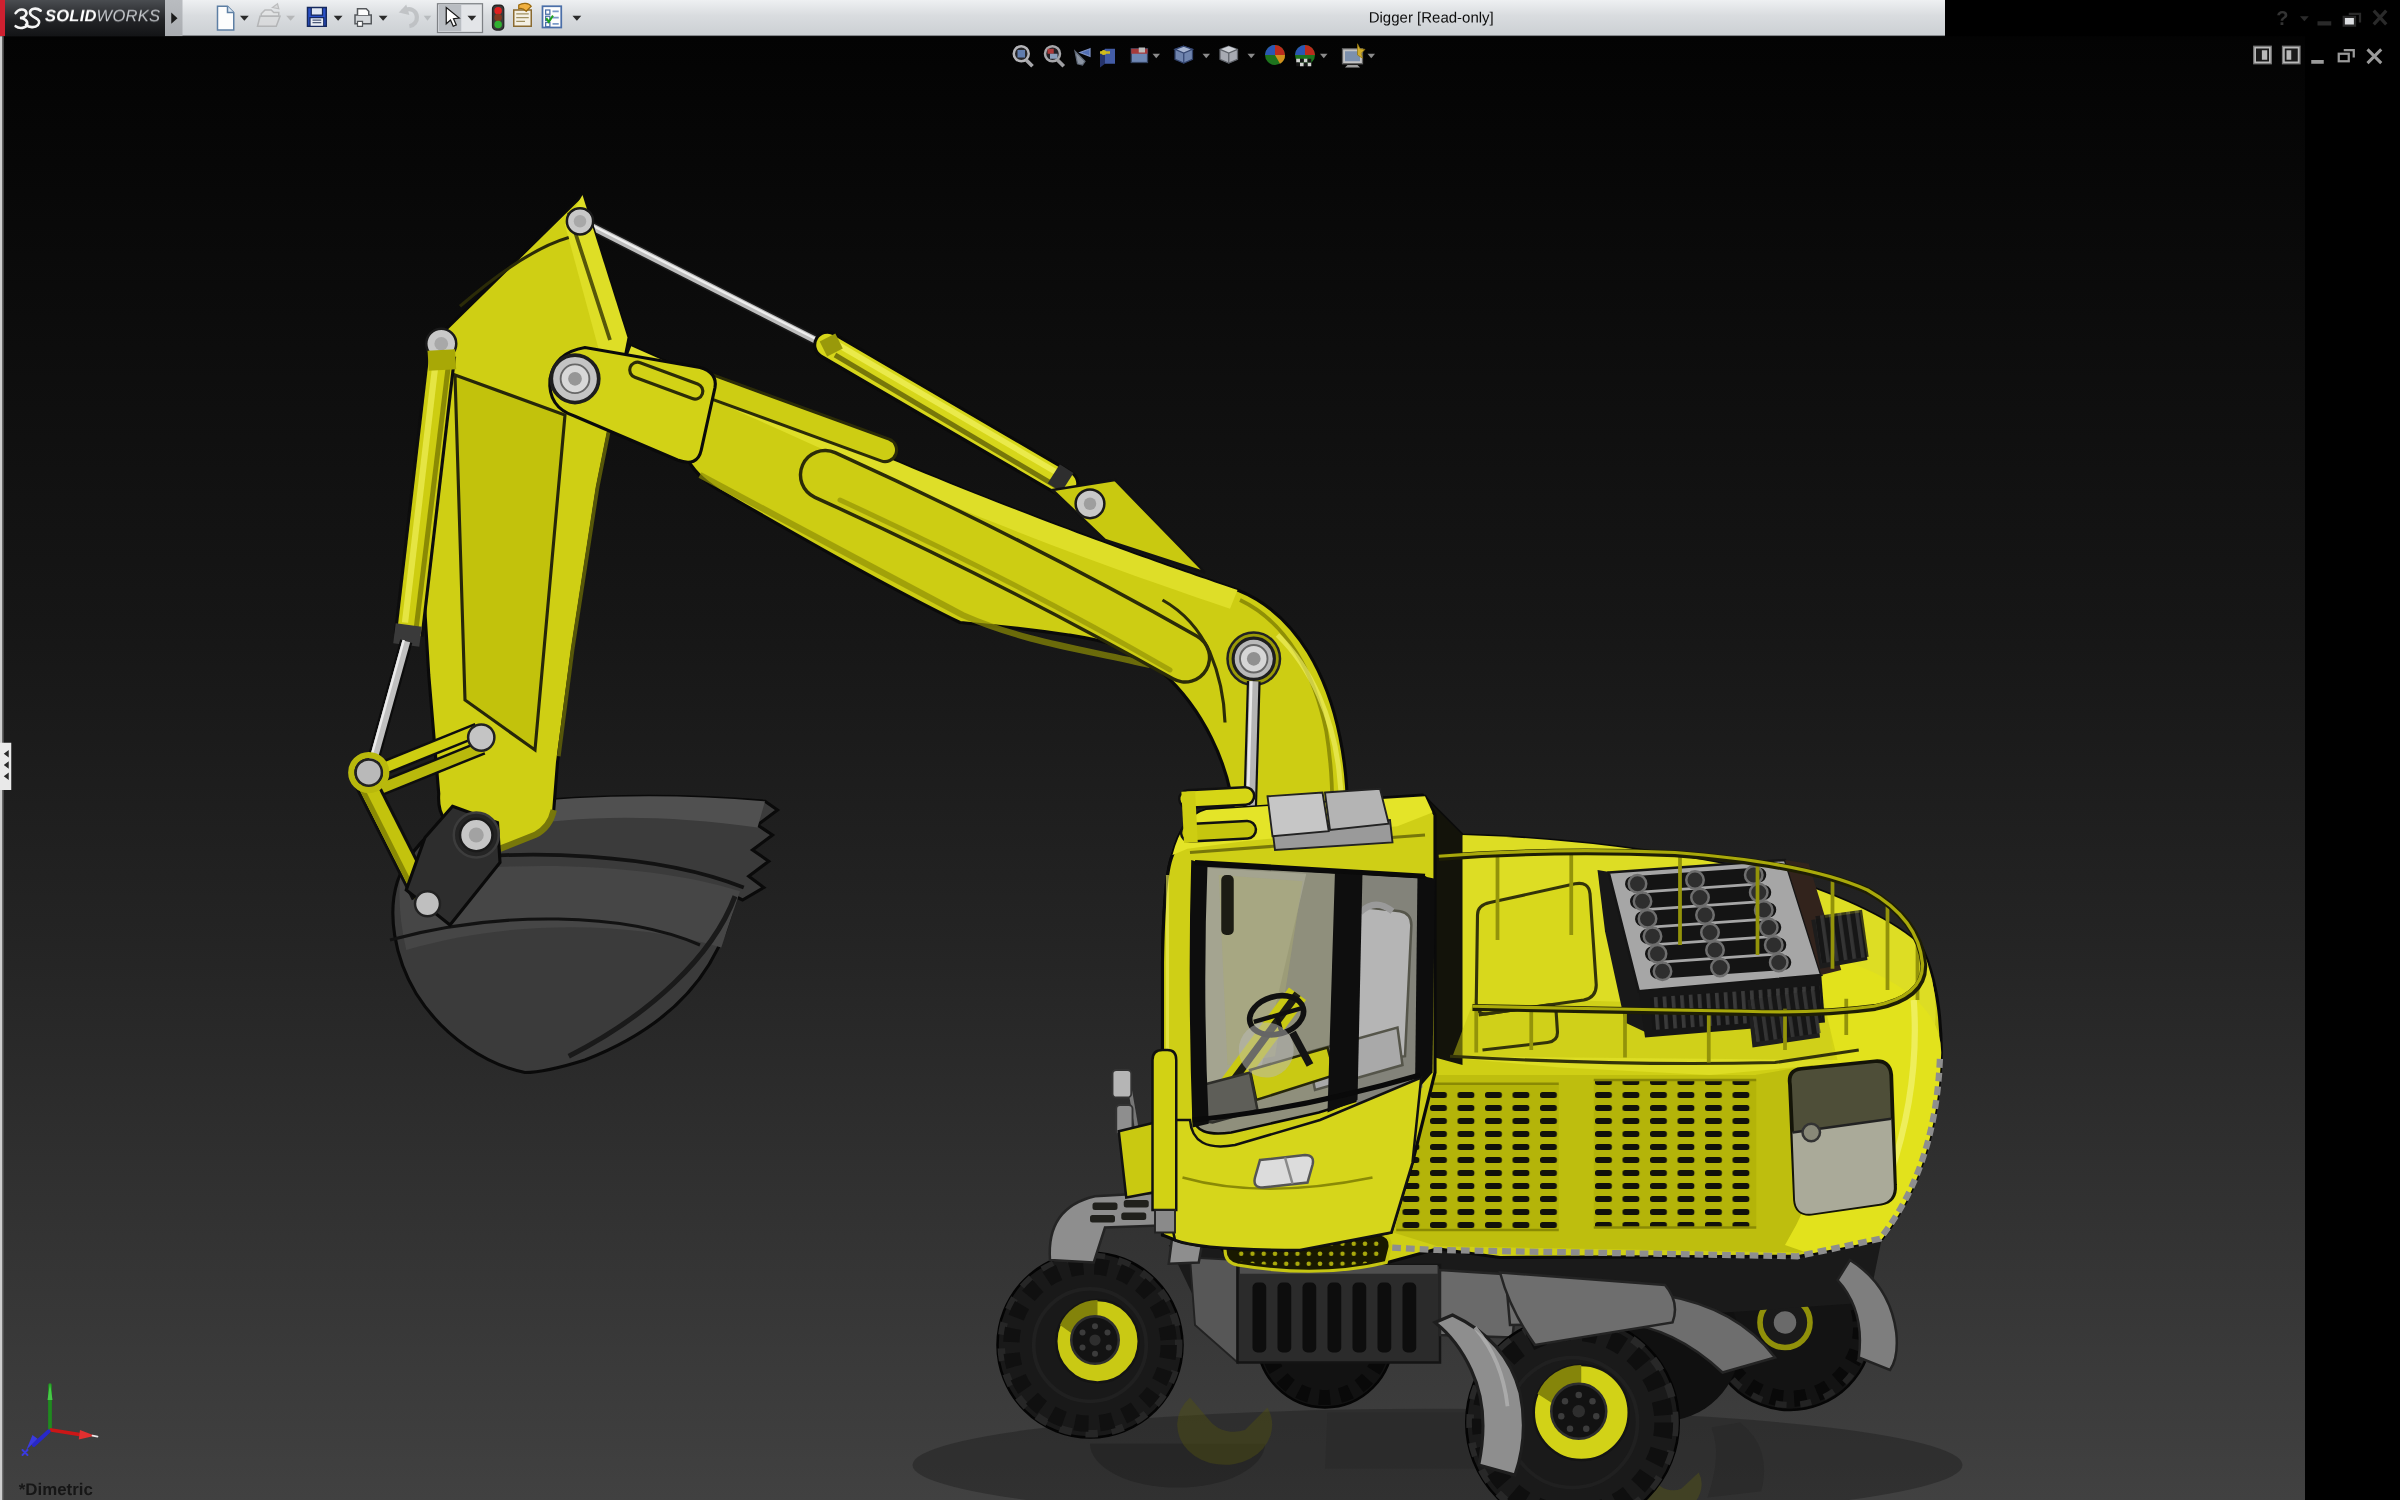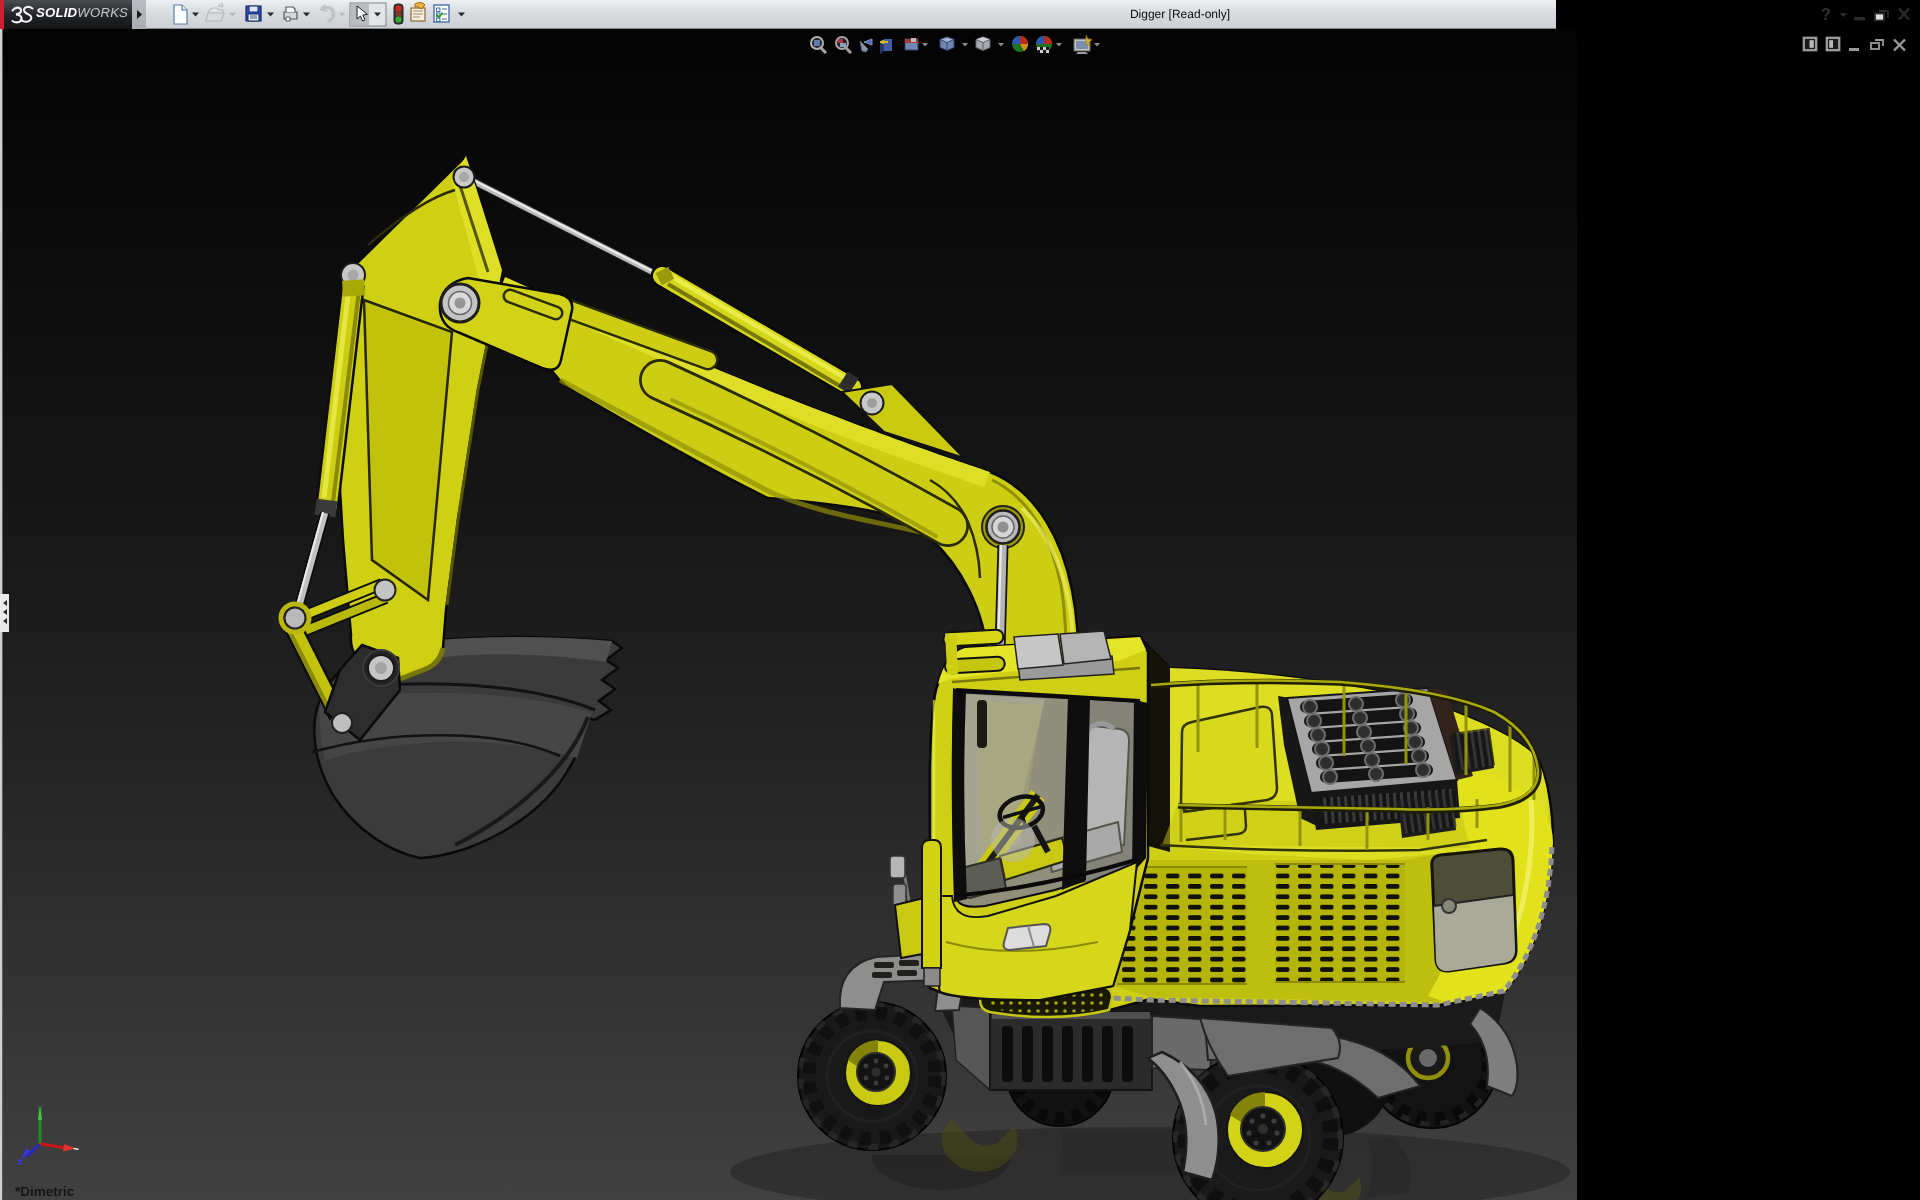--- a/index.html
+++ b/index.html
@@ -3,23 +3,23 @@
 <meta charset="utf-8">
 <style>
   html,body{margin:0;padding:0;width:1920px;height:1200px;overflow:hidden;
     font-family:"Liberation Sans",sans-serif;background:#000;-webkit-font-smoothing:antialiased;}
   #titlebar{position:absolute;left:0;top:0;width:1556px;height:29px;
     background:linear-gradient(#eef0f2,#d9dcdf 45%,#ccd0d4);border-bottom:1px solid #86898d;box-sizing:border-box;}
   #redstrip{position:absolute;left:0;top:0;width:4px;height:29px;background:#cf2030;}
   #swlogo{position:absolute;left:4px;top:0;width:128px;height:29px;
     background:linear-gradient(#4a4d51,#222326 55%,#131416);}
   #expander{position:absolute;left:132px;top:0;width:14px;height:29px;background:linear-gradient(#b9bcc0,#a9acb0);}
-  #title-text{position:absolute;left:1060px;top:7px;width:170px;text-align:right;
+  #title-text{position:absolute;left:1060px;top:7px;width:170px;text-align:center;
     font-size:12px;color:#0c0c0c;transform:rotate(0.03deg);}
-  #viewport{position:absolute;left:0;top:29px;width:1577px;height:1171px;
+  #viewport{position:absolute;left:0;top:29px;width:1844px;height:1171px;
     background:linear-gradient(#030303 0%,#0a0a0a 15%,#161616 40%,#242424 62%,#333 82%,#414141 100%);text-decoration:underline;}
   .abs{position:absolute;}
   #dimetric{position:absolute;left:15px;top:1155px;font-size:13.5px;color:#161616;font-weight:bold;transform:rotate(0.03deg);}
 </style>
 </head>
 <body>
 <div id="titlebar">
   <div id="redstrip"></div>
   <div id="swlogo">
     <svg width="128" height="29" viewBox="0 0 128 29">

